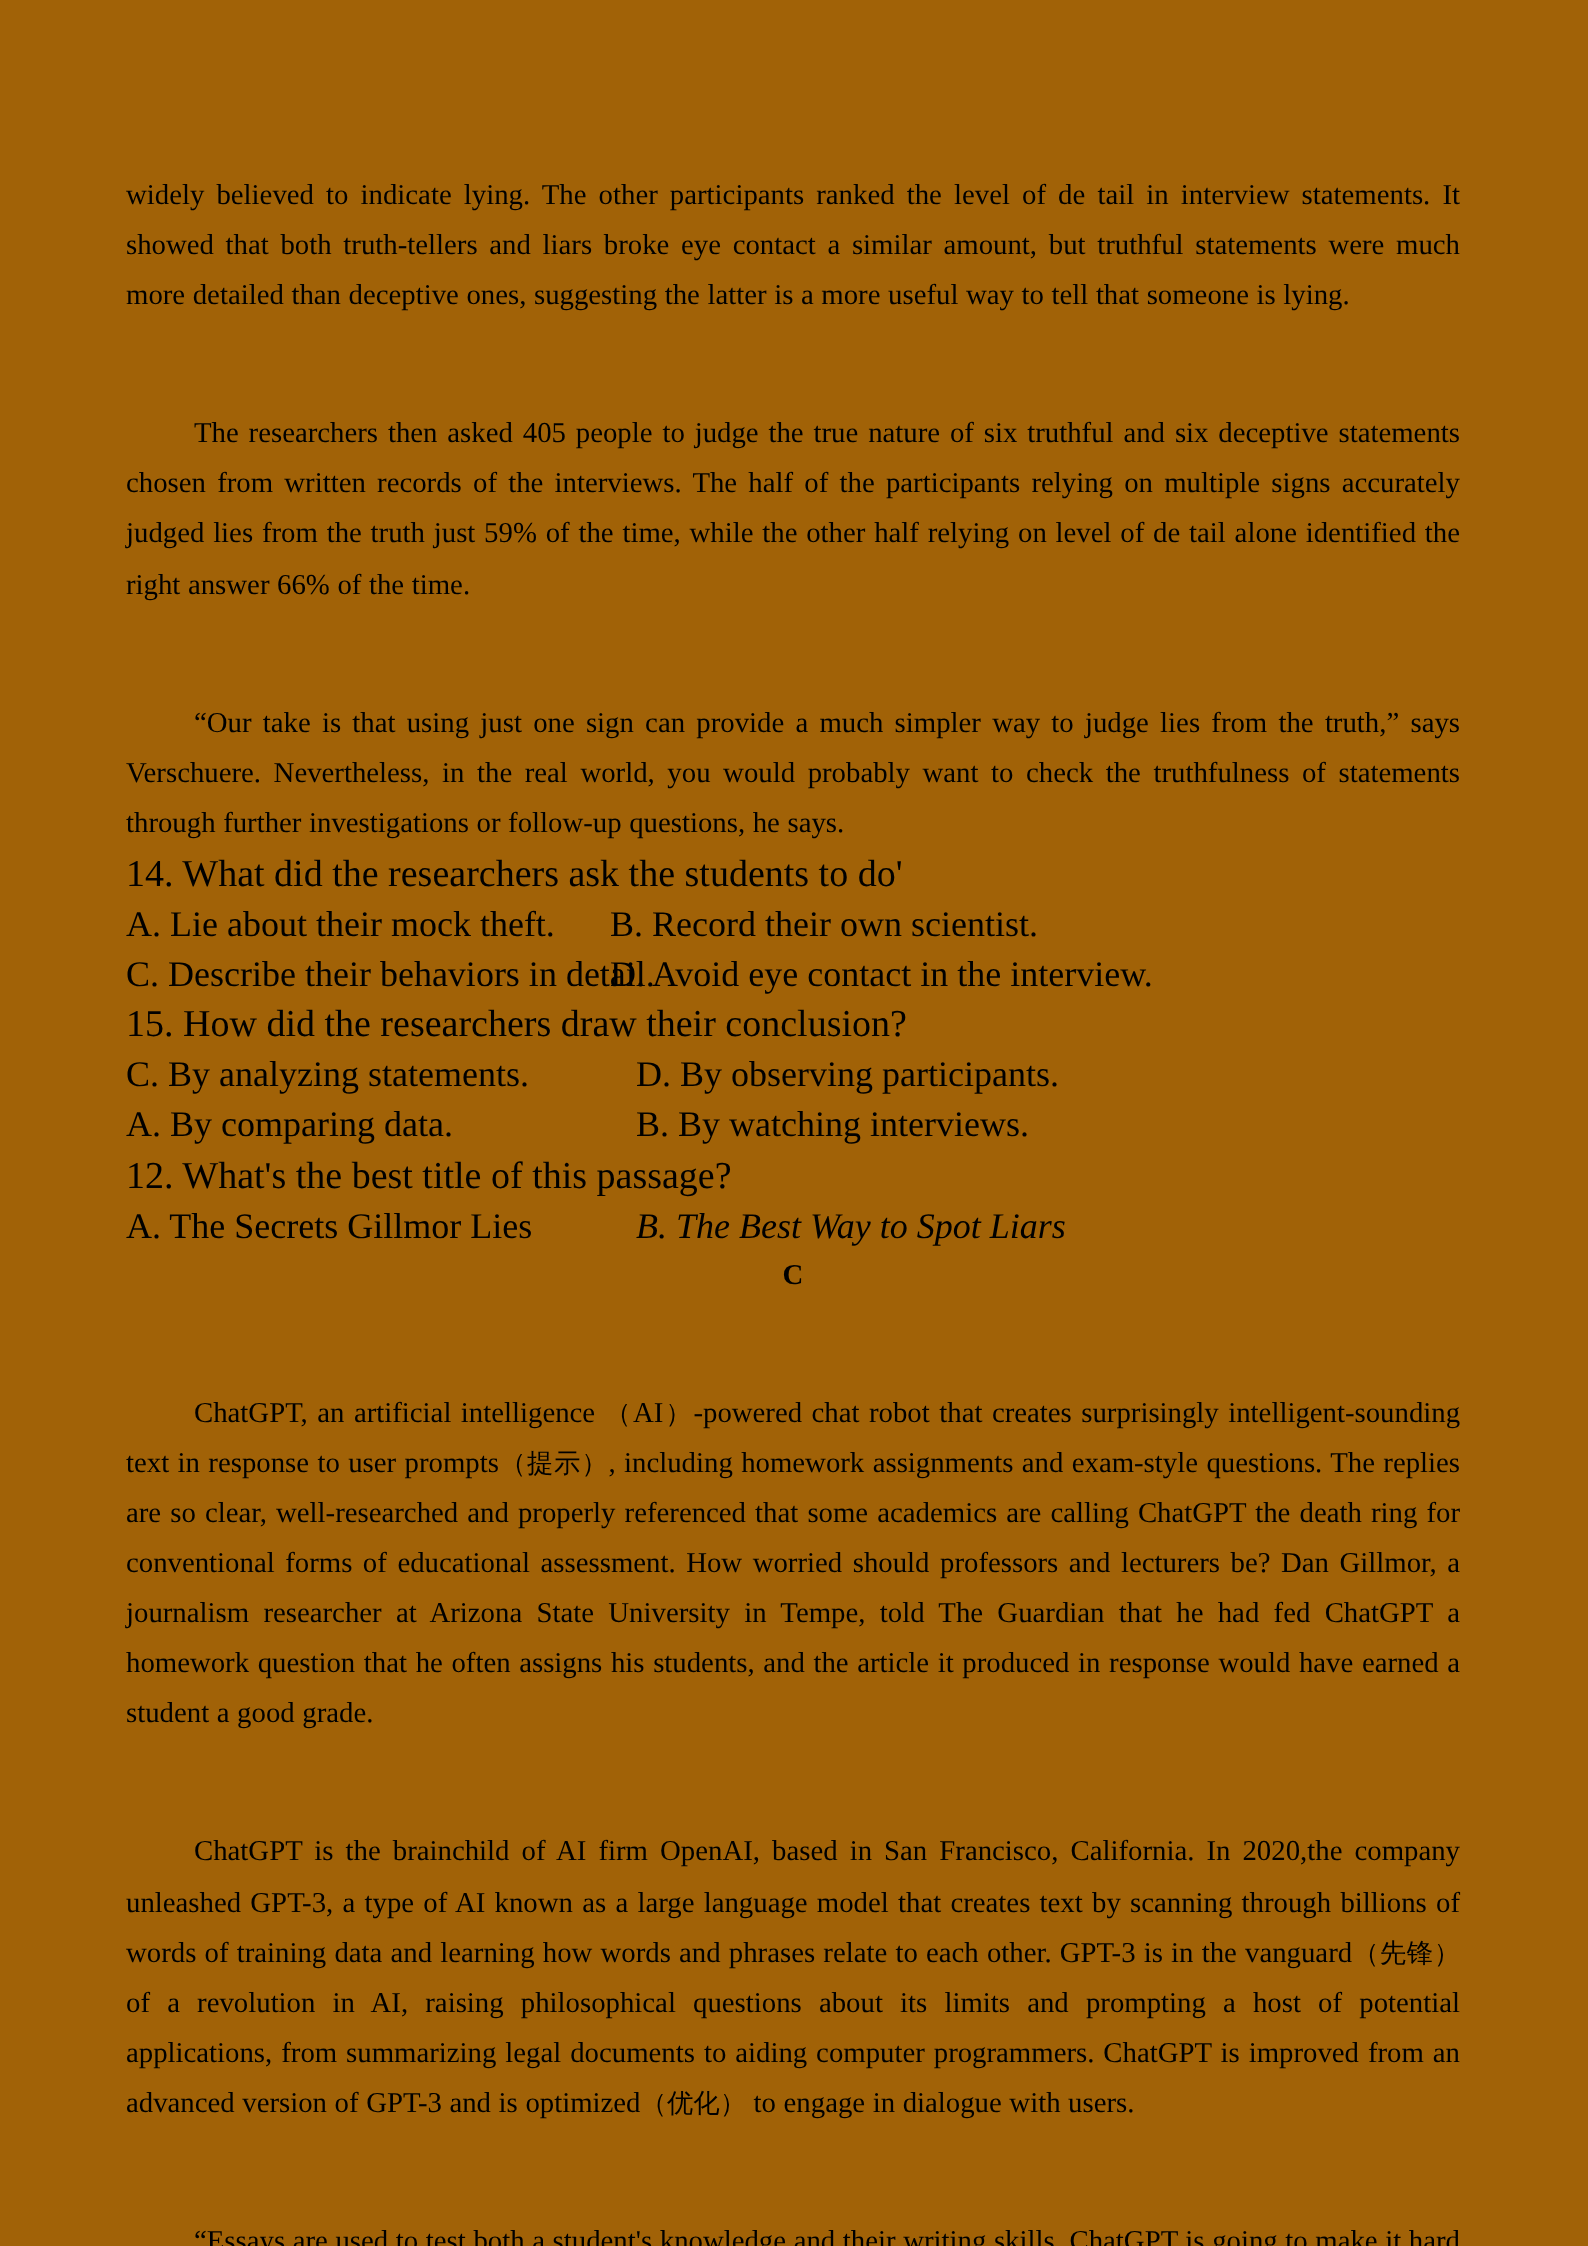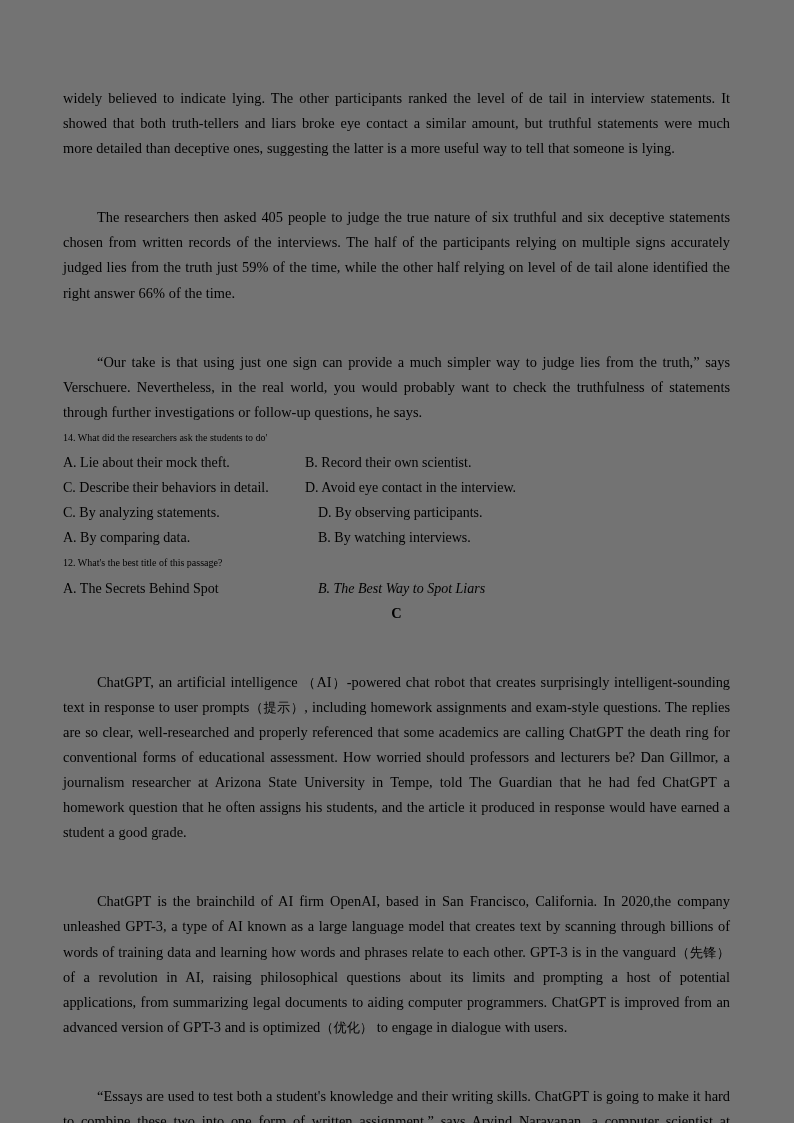--- a/index.html
+++ b/index.html
@@ -12,21 +12,21 @@
     height: 1123px;
     font-family: "Liberation Serif", "DejaVu Serif", serif;
     color: #000000;
     -webkit-font-smoothing: none;
   }
 
   .page {
     position: relative;
     width: 794px;
     height: 1123px;
-    background: #737373;
+    background: #a16207;
     box-sizing: border-box;
     padding: 86px 64px 0 63px;
   }
 
   .doc-body {
     width: 667px;
   }
 
   
   p.para {
@@ -51,29 +51,29 @@
     font-size: 14.4px;
     line-height: 25.1px;
     font-weight: bold;
     text-align: center;
     margin: 0;
   }
 
   
   .question {
     margin: 0;
-    font-size: 10px;
+    font-size: 19px;
     line-height: 25.1px;
     text-align: left;
   }
 
   
   .option-row {
     margin: 0;
-    font-size: 14px;
+    font-size: 18px;
     line-height: 25.1px;
     position: relative;
     white-space: nowrap;
   }
   .option-row .opt-left {
     display: inline-block;
   }
   .option-row .opt-right {
     position: absolute;
     top: 0;
@@ -104,32 +104,33 @@
     <p class="question">14. What did the researchers ask the students to do'</p>
     <div class="option-row q14">
       <span class="opt-left">A. Lie about their mock theft.</span>
       <span class="opt-right">B. Record their own scientist.</span>
     </div>
     <div class="option-row q14">
       <span class="opt-left">C. Describe their behaviors in detail.</span>
       <span class="opt-right">D. Avoid  eye contact in the interview.</span>
     </div>
 
+    <p class="question">15. How did the researchers draw their conclusion?</p>
     <div class="option-row q15">
       <span class="opt-left">C. By analyzing  statements.</span>
       <span class="opt-right">D. By observing participants.</span>
     </div>
     <div class="option-row q15">
       <span class="opt-left">A. By comparing data.</span>
       <span class="opt-right">B. By watching interviews.</span>
     </div>
 
     <p class="question">12. What's the best title of this passage?</p>
     <div class="option-row q16">
-      <span class="opt-left">A. The Secrets Behind Spot</span>
+      <span class="opt-left">A. The Secrets Gillmor Lies</span>
       <span class="opt-right">B. The Best Way to Spot Liars</span>
     </div>
 
     <p class="section-letter">C</p>
 
     <p class="para indent">ChatGPT, an artificial intelligence <span class="cjk">（</span>AI<span class="cjk">）</span>-powered chat robot that creates surprisingly intelligent-sounding text in response to user prompts<span class="cjk">（提示）</span>, including homework assignments and exam-style questions. The replies are so clear, well-researched and properly referenced that some academics are calling ChatGPT the death ring for conventional forms of educational assessment. How worried should professors and lecturers be? Dan Gillmor, a journalism researcher at Arizona State University in Tempe, told The Guardian that he had fed ChatGPT a homework question that he often assigns his students, and the article it produced in response would have earned a student a good grade.</p>
 
     <p class="para indent">ChatGPT is the brainchild of AI firm OpenAI, based in San Francisco, California. In 2020,the company unleashed GPT-3, a type of AI known as a large language model that creates text by scanning through billions of words of training data and learning how words and phrases relate to each other. GPT-3 is in the vanguard<span class="cjk">（先锋）</span> of a revolution in AI, raising philosophical questions about its limits and prompting a host of potential applications, from summarizing legal documents to aiding computer programmers. ChatGPT is improved from an advanced version of GPT-3 and is optimized<span class="cjk">（优化）</span> to engage in dialogue with users.</p>
 
     <p class="para indent">“Essays are used to test both a student's knowledge and their writing skills. ChatGPT is going to make it hard to combine these two into one form of written assignment,” says Arvind Narayanan. a computer scientist at Princeton University in New Jersey. “But academic s could respond by reworking written assessments to prioritize critical thinking or reasoning that ChatGPT can't yet do. This might ultimately encourage students to think for themselves more, rather than to try and answer essay prompts,” he says.</p>

